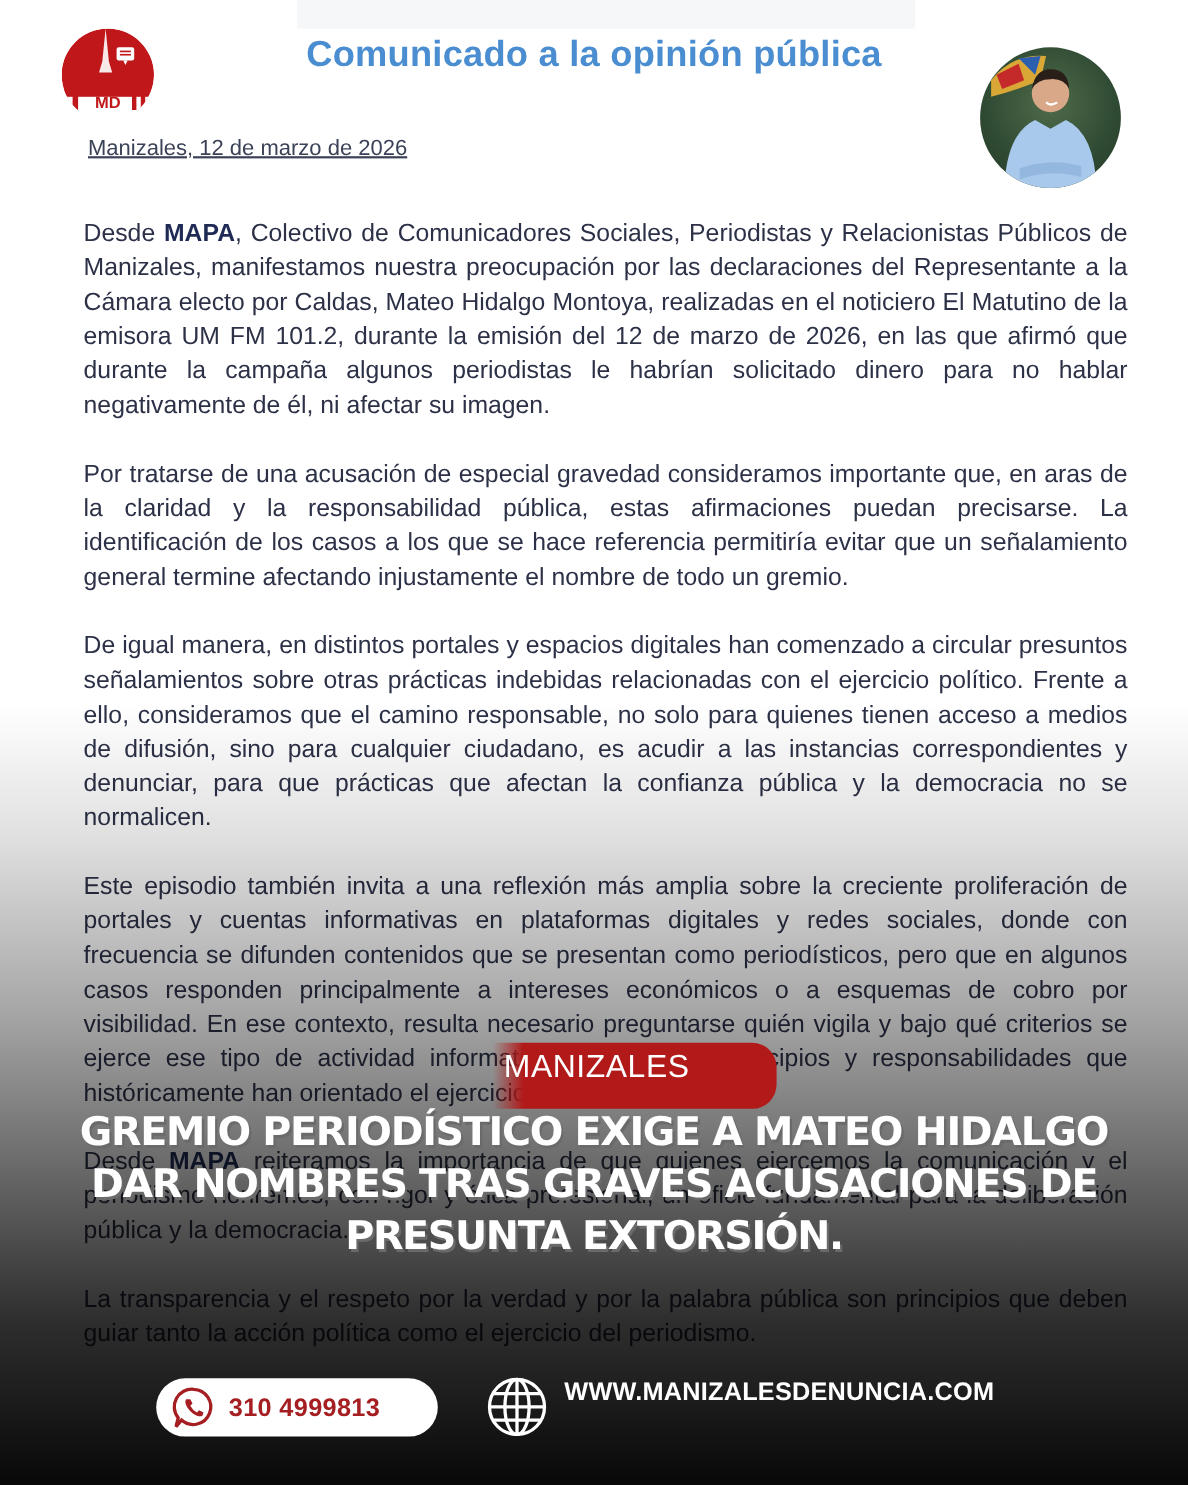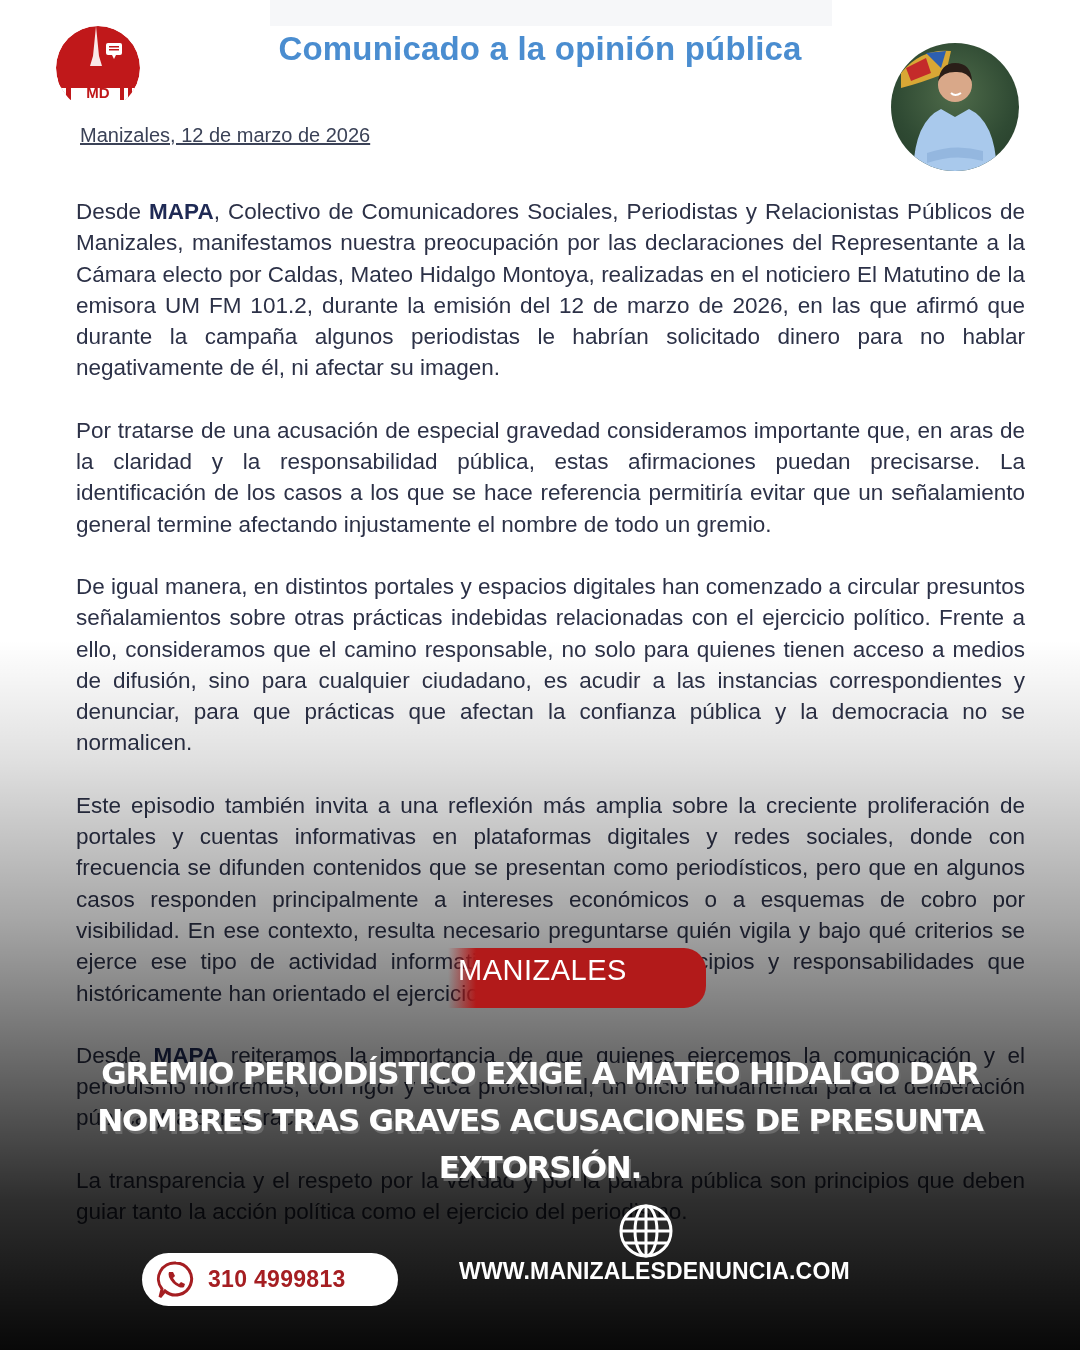--- a/index.html
+++ b/index.html
@@ -30,30 +30,30 @@
   
   .avatar { position:absolute; left:891px; top:43px; width:128px; height:128px; border-radius:50%;
     overflow:hidden; background:radial-gradient(circle at 50% 40%, #4f6b4a 0%, #2f4a33 60%, #243a28 100%); }
 
   
   .tag { position:absolute; left:448px; top:948px; width:258px; height:60px; border-radius:0 22px 22px 0;
     background:linear-gradient(to right, rgba(190,30,30,0) 0px, #b21a1a 28px, #b21a1a 100%);
     color:#ffffff; font-size:29px; line-height:44px; padding-left:10px; box-sizing:border-box; letter-spacing:0.5px; }
 
   
-  .headline { position:absolute; left:40px; right:40px; top:1050px; text-align:center; color:#ffffff;
-    font-family:"DejaVu Sans", sans-serif; font-weight:bold; font-size:31px; line-height:47px;
+  .headline { position:absolute; left:40px; right:40px; top:1006px; text-align:center; color:#ffffff;
+    font-family:"DejaVu Sans", sans-serif; font-weight:bold; font-size:36px; line-height:47px;
     letter-spacing:-1.2px; text-shadow:2px 3px 0 #6a6a6a; }
 
   
   .phone-pill { position:absolute; left:142px; top:1253px; width:256px; height:53px; border-radius:27px;
     background:#ffffff; display:flex; align-items:center; }
   .phone-pill svg { margin-left:14px; }
   .phone-num { margin-left:12px; color:#a51e22; font-weight:bold; font-size:23px; letter-spacing:0.3px; }
-  .web { position:absolute; left:443px; top:1204px; display:flex; align-items:center;flex-direction:column; }
+  .web { position:absolute; left:443px; top:1252px; display:flex; align-items:flex-start; }
   .web-url { margin-left:16px; color:#ffffff; font-weight:bold; font-size:23px; letter-spacing:0.2px; }
 </style>
 </head>
 <body>
 
 <div class="doc">
   <div class="doc-topbar"></div>
   <div class="doc-title">Comunicado a la opinión pública</div>
   <div class="doc-date">Manizales, 12 de marzo de 2026</div>
   <div class="doc-body">

